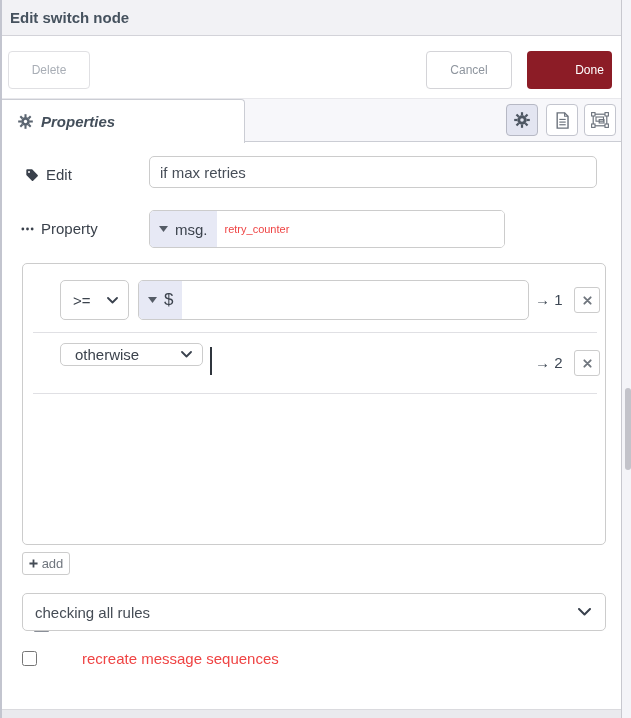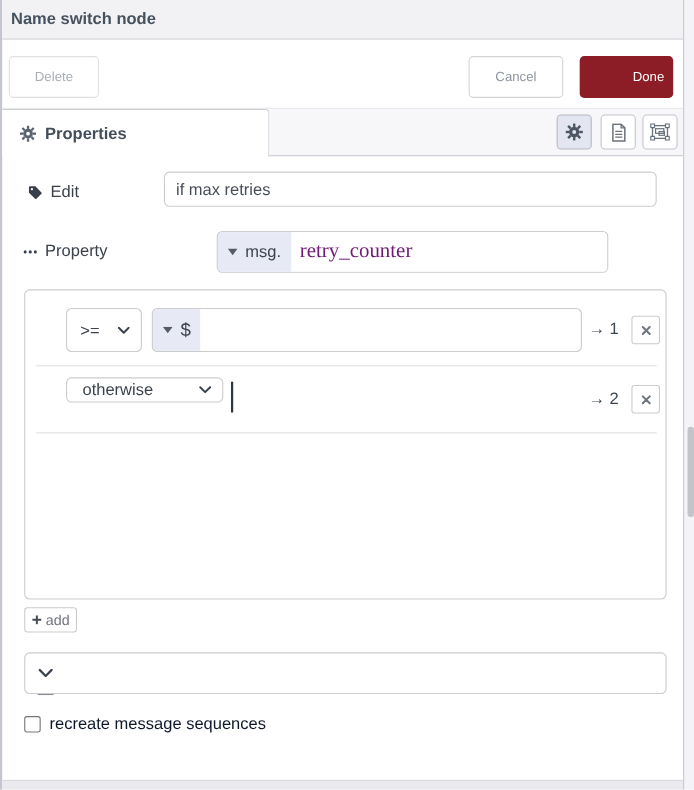--- a/index.html
+++ b/index.html
@@ -35,20 +35,21 @@
   .btn-delete { left:8px; top:51px; width:82px; height:38px; border:1px solid #e0e0e3; color:#a9aeb6; }
   .btn-cancel { left:426px; top:51px; width:86px; height:38px; border:1px solid #d4d4d8; color:#8e959e; }
   .btn-done   { left:527px; top:51px; width:85px; height:38px; border:none; color:#ffffff; background:#8C1C26; }
 
   
   .tab-bar {
     left:2px; top:98px; width:619px; height:44px;
     background:#f7f7fa;
     border-top:1px solid #e8e8ec;
     border-bottom:1px solid #cbcdd4;
+    font-style:italic;
   }
   .tab-properties {
     position:absolute; left:0; top:0; width:243px; height:44px;
     background:#ffffff;
     border-top:1px solid #cbcdd4;
     border-right:1px solid #cbcdd4;
     border-top-right-radius:4px;
     display:flex; align-items:center; gap:8px;
     padding-left:16px;
     font-size:15px; font-weight:bold; color:#434e5a;
@@ -78,31 +79,31 @@
     font-family:"Liberation Sans", sans-serif;
     font-size:15px; color:#474e58;
     padding:0 10px; outline:none; background:#fff;
   }
   .input-name { left:149px; top:156px; width:448px; height:32px; }
 
   .typed-input {
     border:1px solid #cccccc; border-radius:5px; background:#fff;
     display:flex; align-items:stretch; overflow:hidden;
   }
-  .ti-property { left:149px; top:210px; width:356px; height:38px;margin-left:48px; }
+  .ti-property { left:149px; top:210px; width:356px; height:38px; }
   .ti-prefix {
     background:#e7e9f5;
     display:flex; align-items:center; gap:7px;
     padding:0 9px; cursor:pointer;
     font-size:15px; color:#3c434d; flex:0 0 auto;
   }
   .ti-value {
     border:none; outline:none; flex:1 1 auto;
-    font-family:Liberation Serif, serif;
-    font-size:19px; color:#701a75; padding:0 8px; min-width:0;
+    font-family:Liberation Sans, sans-serif;
+    font-size:11px; color:#ef4444; padding:0 8px; min-width:0;
   }
   .ti-dollar { font-size:17px; color:#3c434d; }
 
   
   .rules-box {
     left:22px; top:263px; width:584px; height:282px;
     border:1px solid #cccccc; border-radius:5px; background:#fff;
   }
   .rule-sep { position:absolute; left:10px; width:564px; height:1px; background:#e0e0e4; }
   .sep-1 { top:68px; } .sep-2 { top:129px; }
@@ -139,36 +140,36 @@
     display:flex; align-items:center; justify-content:space-between;
     font-size:15px; color:#454c55;
     padding:0 14px 0 12px; cursor:pointer;
   }
 
   
   .check-row { left:22px; top:650px; display:flex; align-items:center; gap:8px; }
   .check-row input {
     width:15px; height:15px; margin:0; accent-color:#fff;
   }
-  .check-row label { font-size:15px; color:#0f172a; }
+  .check-row label { font-size:15px; color:#ef4444;margin-left:37px; }
 
   
   .footer-bar { left:2px; top:709px; width:619px; height:9px; background:#eaeaee; border-top:1px solid #dadade; }
   .scroll-gutter { left:621px; top:0; width:10px; height:718px; background:#f4f4f8; border-left:1px solid #c8c8cf; }
   .scroll-thumb { position:absolute; left:3px; top:388px; width:6px; height:82px; background:#c3c3ca; border-radius:3px; }
 
   svg { display:block; }
 </style>
 </head>
 <body>
 
 <div class="abs left-edge"></div>
 
 <div class="abs tray-header">
-  <span>Name switch node</span>
+  <span>Edit switch node</span>
 </div>
 
 <div class="abs btn btn-delete">
   <span>Delete</span>
 </div>
 <div class="abs btn btn-cancel">
   <span>Cancel</span>
 </div>
 <div class="abs btn btn-done" style="background: rgb(140, 28, 38); padding-left: 40px;">
   <span>Done</span>
@@ -351,20 +352,21 @@
 <div class="abs add-btn">
   <span>
     <svg width="9" height="9" viewBox="0 0 10 10">
         <path d="M5 0.5v9M0.5 5h9" stroke="#444b55" stroke-width="2"></path>
       </svg>
   </span>
   <span>add</span>
 </div>
 
 <div class="abs mode-select">
+  <span>checking all rules</span>
   <span>
     <svg width="13" height="8" viewBox="0 0 13 8">
         <path d="M1 1l5.5 5.5L12 1" fill="none" stroke="#39414d" stroke-width="2" stroke-linecap="round" stroke-linejoin="round"></path>
       </svg>
   </span>
 </div>
 
 <div class="abs check-row">
   <input type="checkbox" id="recreate-cb" style="">
   <label for="recreate-cb">recreate message sequences</label>

